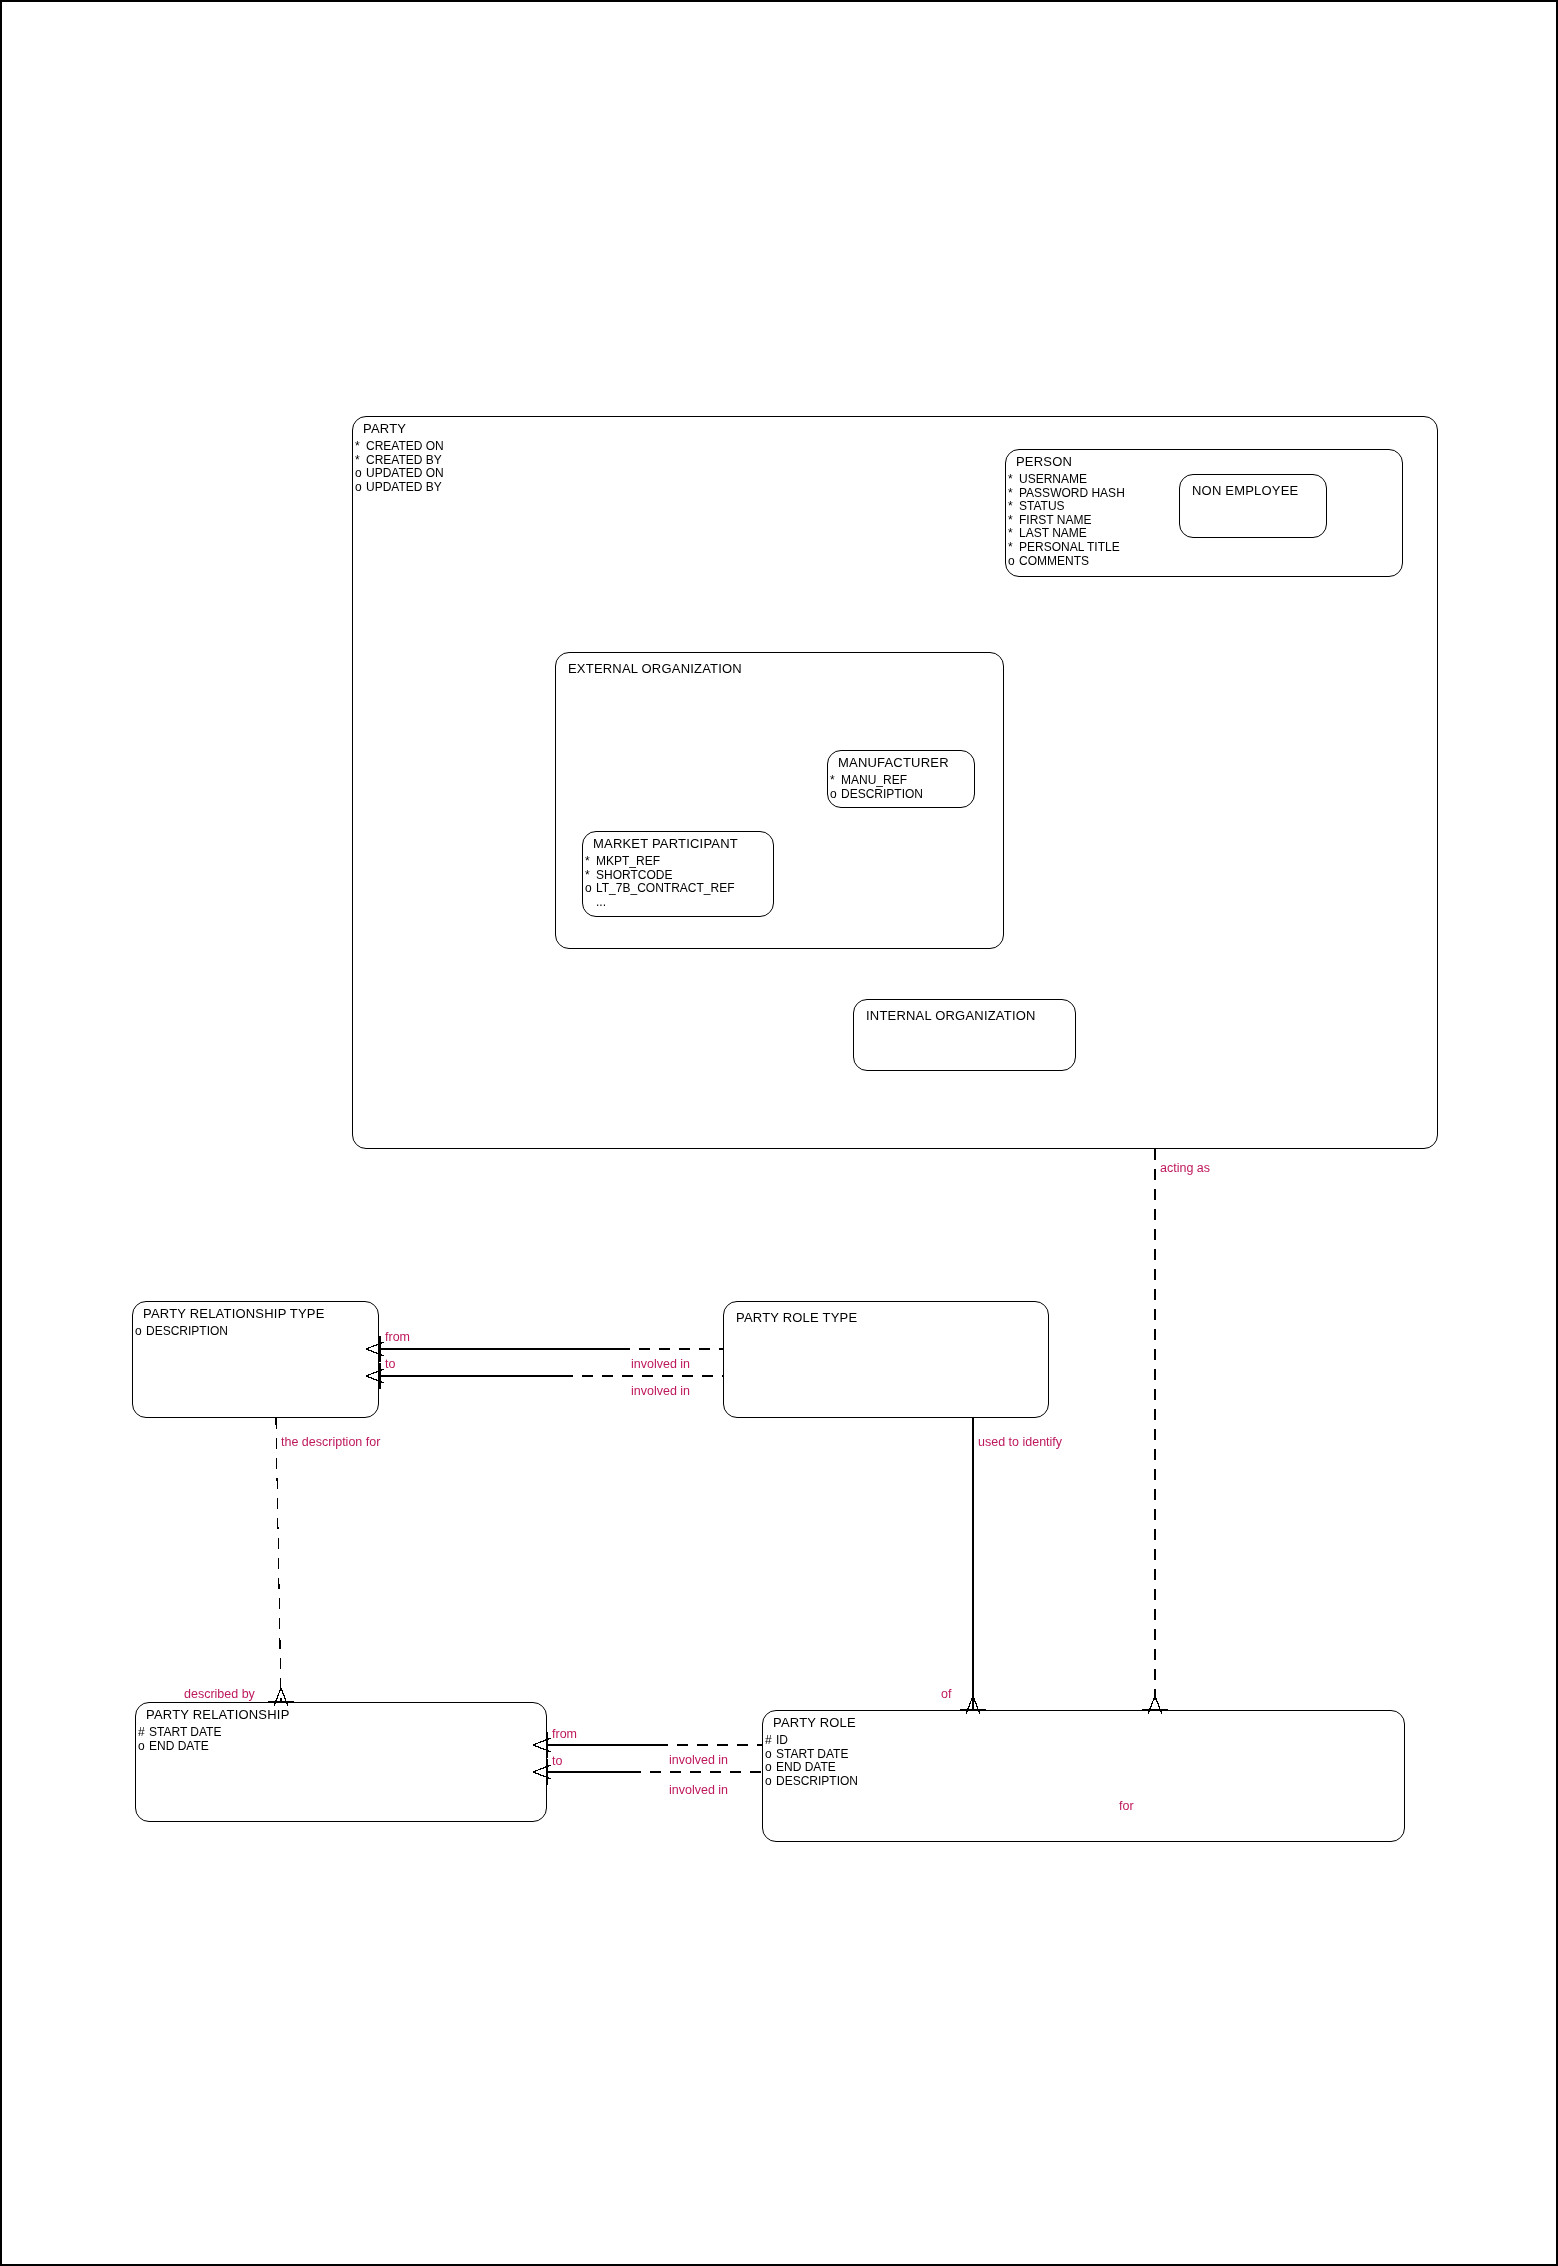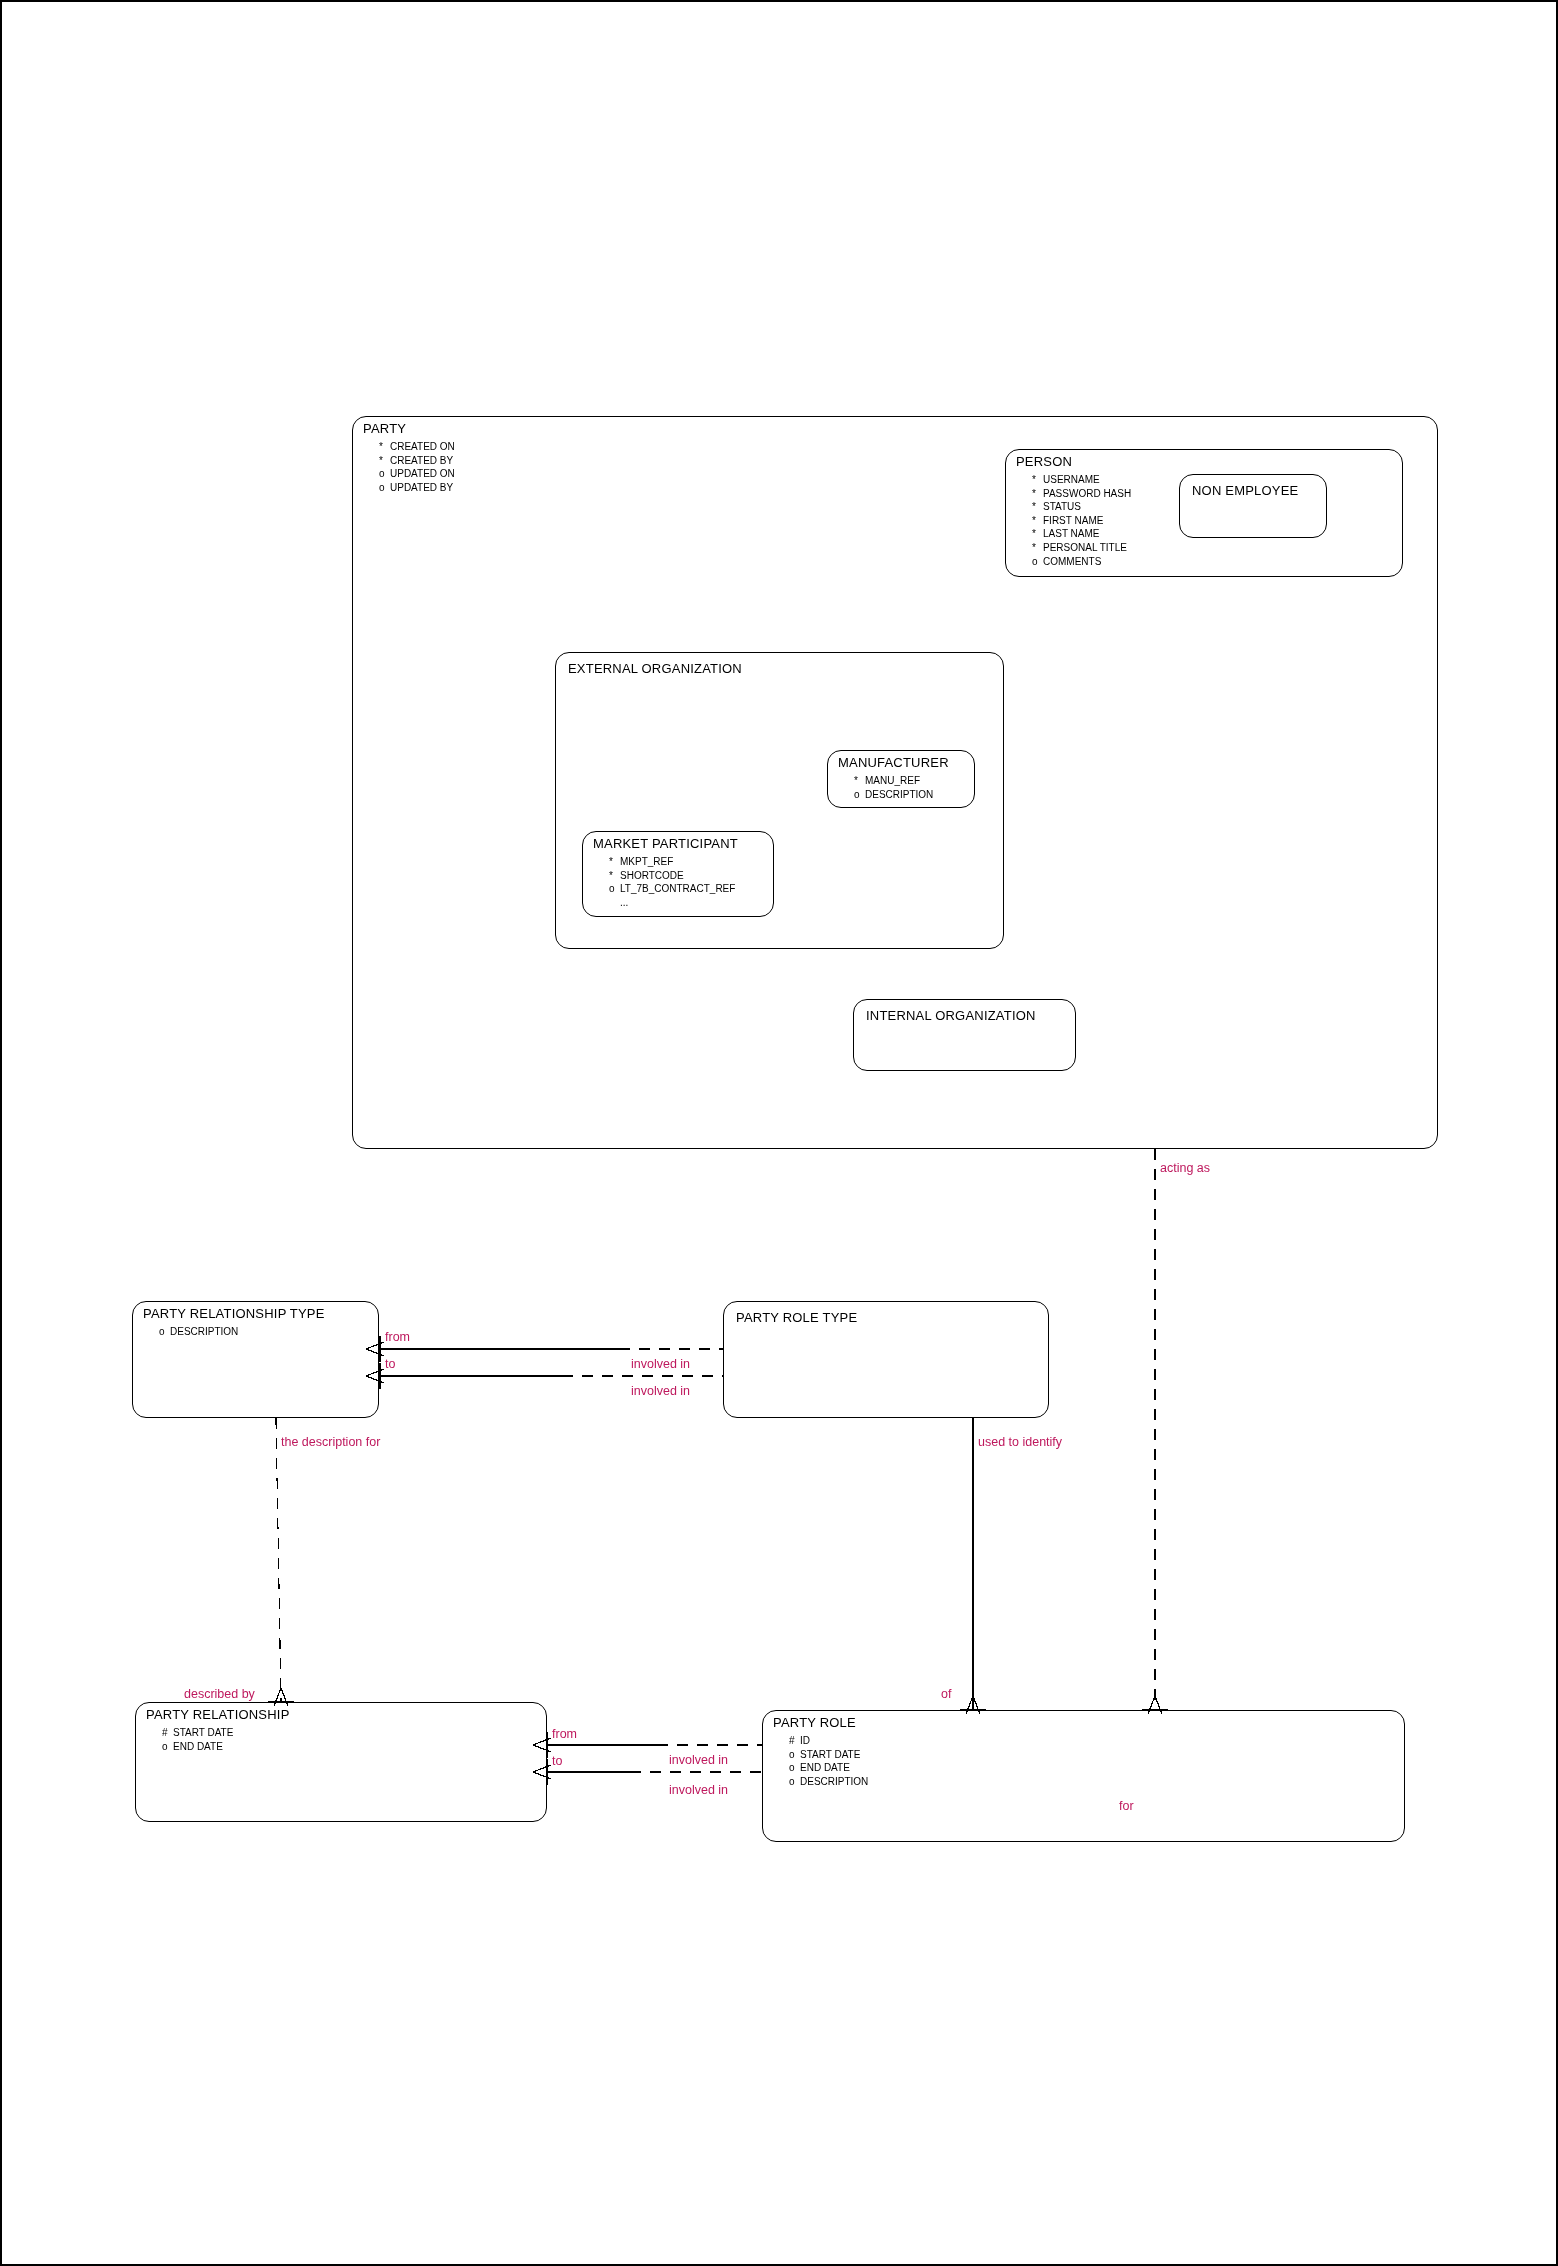--- a/index.html
+++ b/index.html
@@ -36,23 +36,23 @@
     position: absolute;
     left: 10px;
     top: 4px;
     font-size: 13px;
     letter-spacing: 0.2px;
     color: #000000;
     white-space: nowrap;
   }
   .attrs {
     position: absolute;
-    left: 26px;
+    left: 2px;
     top: 23px;
-    font-size: 10px;
+    font-size: 12px;
     line-height: 13.6px;
     color: #000000;
     white-space: nowrap;
   }
   .attrs .row {
     display: block;
     white-space: nowrap;
   }
   .attrs .mark {
     display: inline-block;

